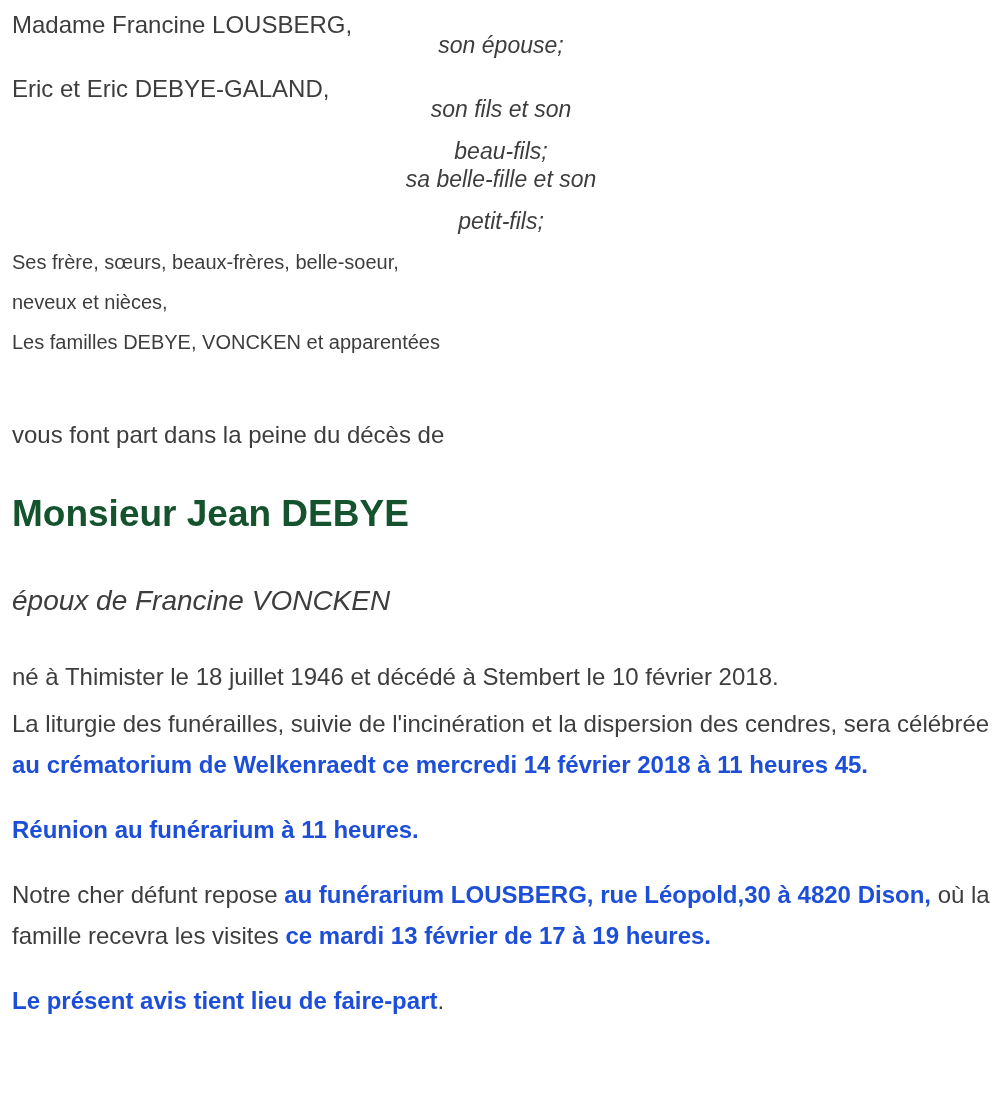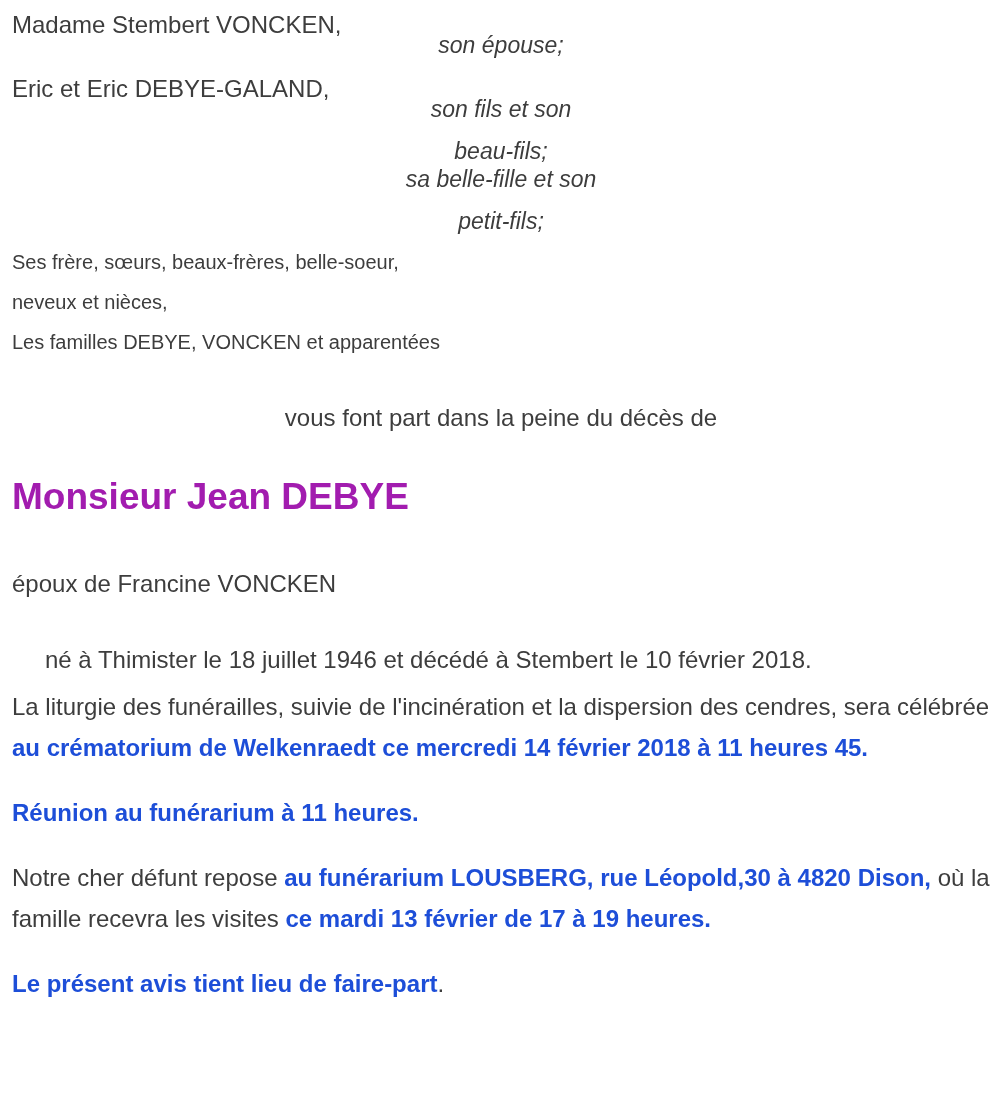--- a/index.html
+++ b/index.html
@@ -32,42 +32,41 @@
     line-height: 42px;
   }
   .group-2 { margin-top: 8px; }
   .group-3 { margin-top: 2px; }
   .other-lines {
     margin-top: 0;
     font-size: 20px;
     line-height: 40px;
   }
   .announcement {
-    margin-top: 36px;
+    margin-top: 53px;
     font-size: 24px;
     line-height: 40px;
-    text-align: center;
   }
   .deceased-name {
     margin: 36px 0 0 0;
     font-size: 37px;
     line-height: 46px;
     font-weight: 700;
-    color: #a21caf;
+    color: #14532d;
   }
   .spouse-line {
     margin-top: 44px;
-    font-size: 24px;
+    font-size: 28px;
     line-height: 40px;
+    font-style: italic;
   }
   .life-dates {
     margin-top: 36px;
     font-size: 24px;
     line-height: 40px;
-    margin-left: 33px;
   }
   .para {
     font-size: 24px;
     line-height: 41px;
   }
   .para-ceremony { margin-top: 6px; }
   .para-meeting  { margin-top: 16px; }
   .para-visits   { margin-top: 6px; }
   .para-closing  { margin-top: 8px; }
   .b {
@@ -76,21 +75,21 @@
   }
 </style>
 </head>
 <body>
 
 <div class="page">
 
   <section>
 
     <div class="group group-1">
-      <div class="names">Madame Stembert VONCKEN,</div>
+      <div class="names">Madame Francine LOUSBERG,</div>
       <div class="relation">
         <div>son épouse;</div>
       </div>
     </div>
 
     <div class="group group-2">
       <div class="names">Eric et Eric DEBYE-GALAND,</div>
       <div class="relation">
         <div>son fils et son</div>
         <div>beau-fils;</div>

